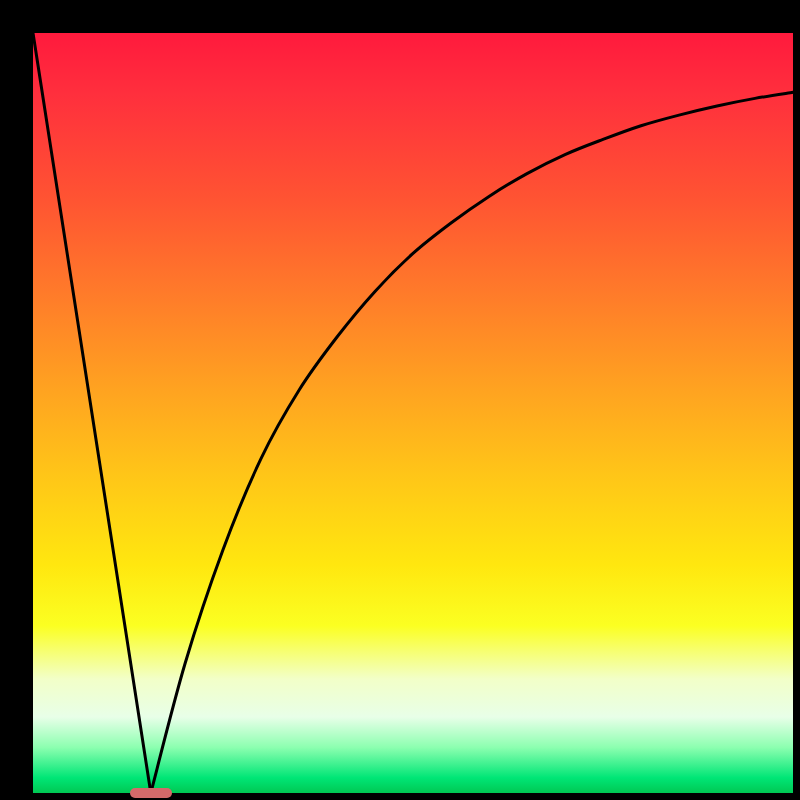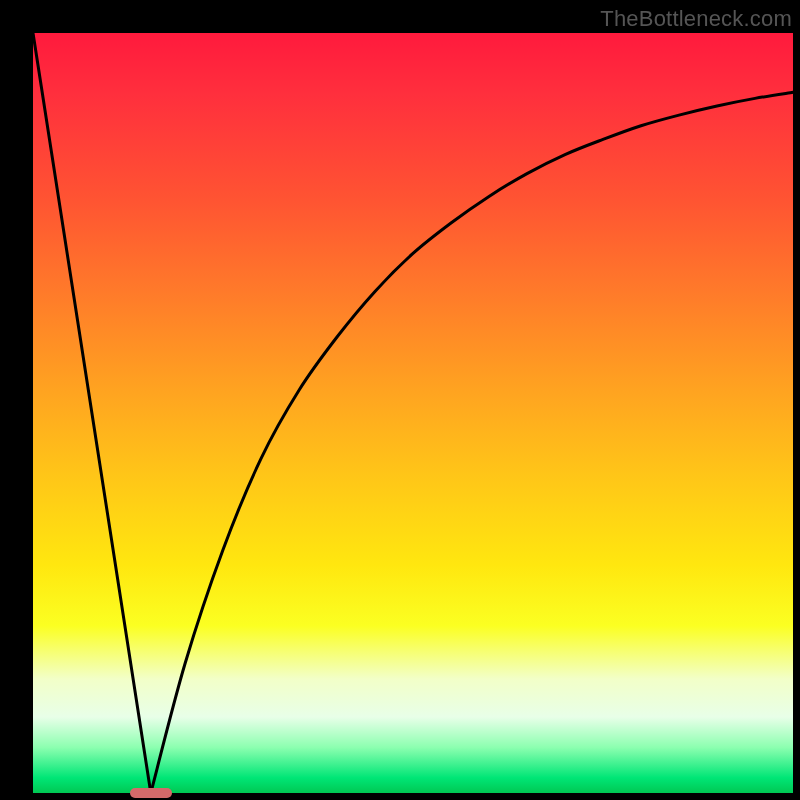--- a/index.html
+++ b/index.html
@@ -70,14 +70,13 @@
 <div class="frame">
 
   <div class="plot-area">
     <svg class="curves" viewBox="0 0 760 760" preserveAspectRatio="none">
       <path id="left-branch" fill="none" stroke="#000" stroke-width="3" stroke-linecap="round" d="M 0 0 L 117.8 760"></path>
       <path id="right-branch" fill="none" stroke="#000" stroke-width="3" stroke-linecap="round" d="M 117.8 760 C 123.5 738.4666666666667, 139.96666666666667 671.3333333333333, 152 630.8 C 164.03333333333333 590.2666666666667, 177.33333333333334 551, 190 516.8 C 202.66666666666666 482.59999999999997, 215.33333333333334 452.20000000000005, 228 425.6 C 240.66666666666666 399, 253.33333333333334 377.46666666666664, 266 357.2 C 278.6666666666667 336.93333333333334, 291.3333333333333 320.4666666666667, 304 304 C 316.6666666666667 287.5333333333333, 329.3333333333333 272.3333333333333, 342 258.4 C 354.6666666666667 244.46666666666664, 367.3333333333333 231.79999999999998, 380 220.39999999999998 C 392.6666666666667 208.99999999999997, 405.33333333333337 199.5, 418.00000000000006 190 C 430.66666666666674 180.5, 443.33333333333337 171.6333333333333, 456 163.39999999999998 C 468.66666666666663 155.16666666666666, 481.3333333333333 147.5666666666667, 494 140.60000000000002 C 506.6666666666667 133.63333333333335, 519.3333333333334 127.30000000000003, 532 121.60000000000002 C 544.6666666666666 115.90000000000002, 557.3333333333334 111.21333333333331, 570 106.39999999999998 C 582.6666666666666 101.58666666666664, 595.3333333333334 96.77333333333335, 608 92.72000000000003 C 620.6666666666666 88.6666666666667, 633.3333333333334 85.37333333333338, 646 82.08000000000004 C 658.6666666666666 78.7866666666667, 671.3333333333334 75.74666666666671, 684 72.96000000000004 C 696.6666666666666 70.17333333333336, 709.3333333333334 67.64000000000003, 722 65.36000000000001 C 734.6666666666666 63.080000000000005, 753.6666666666666 60.293333333333315, 760 59.27999999999997"></path>
     </svg>
     <div class="marker" id="min-marker" style="width: 41.8px; height: 9.88px; left: 96.9px; top: 755.06px; background: rgb(212, 106, 106);"></div>
   </div>
 
-  <div class="watermark">TheBottleneck.com</div>
 </div>
 
 </body></html>

